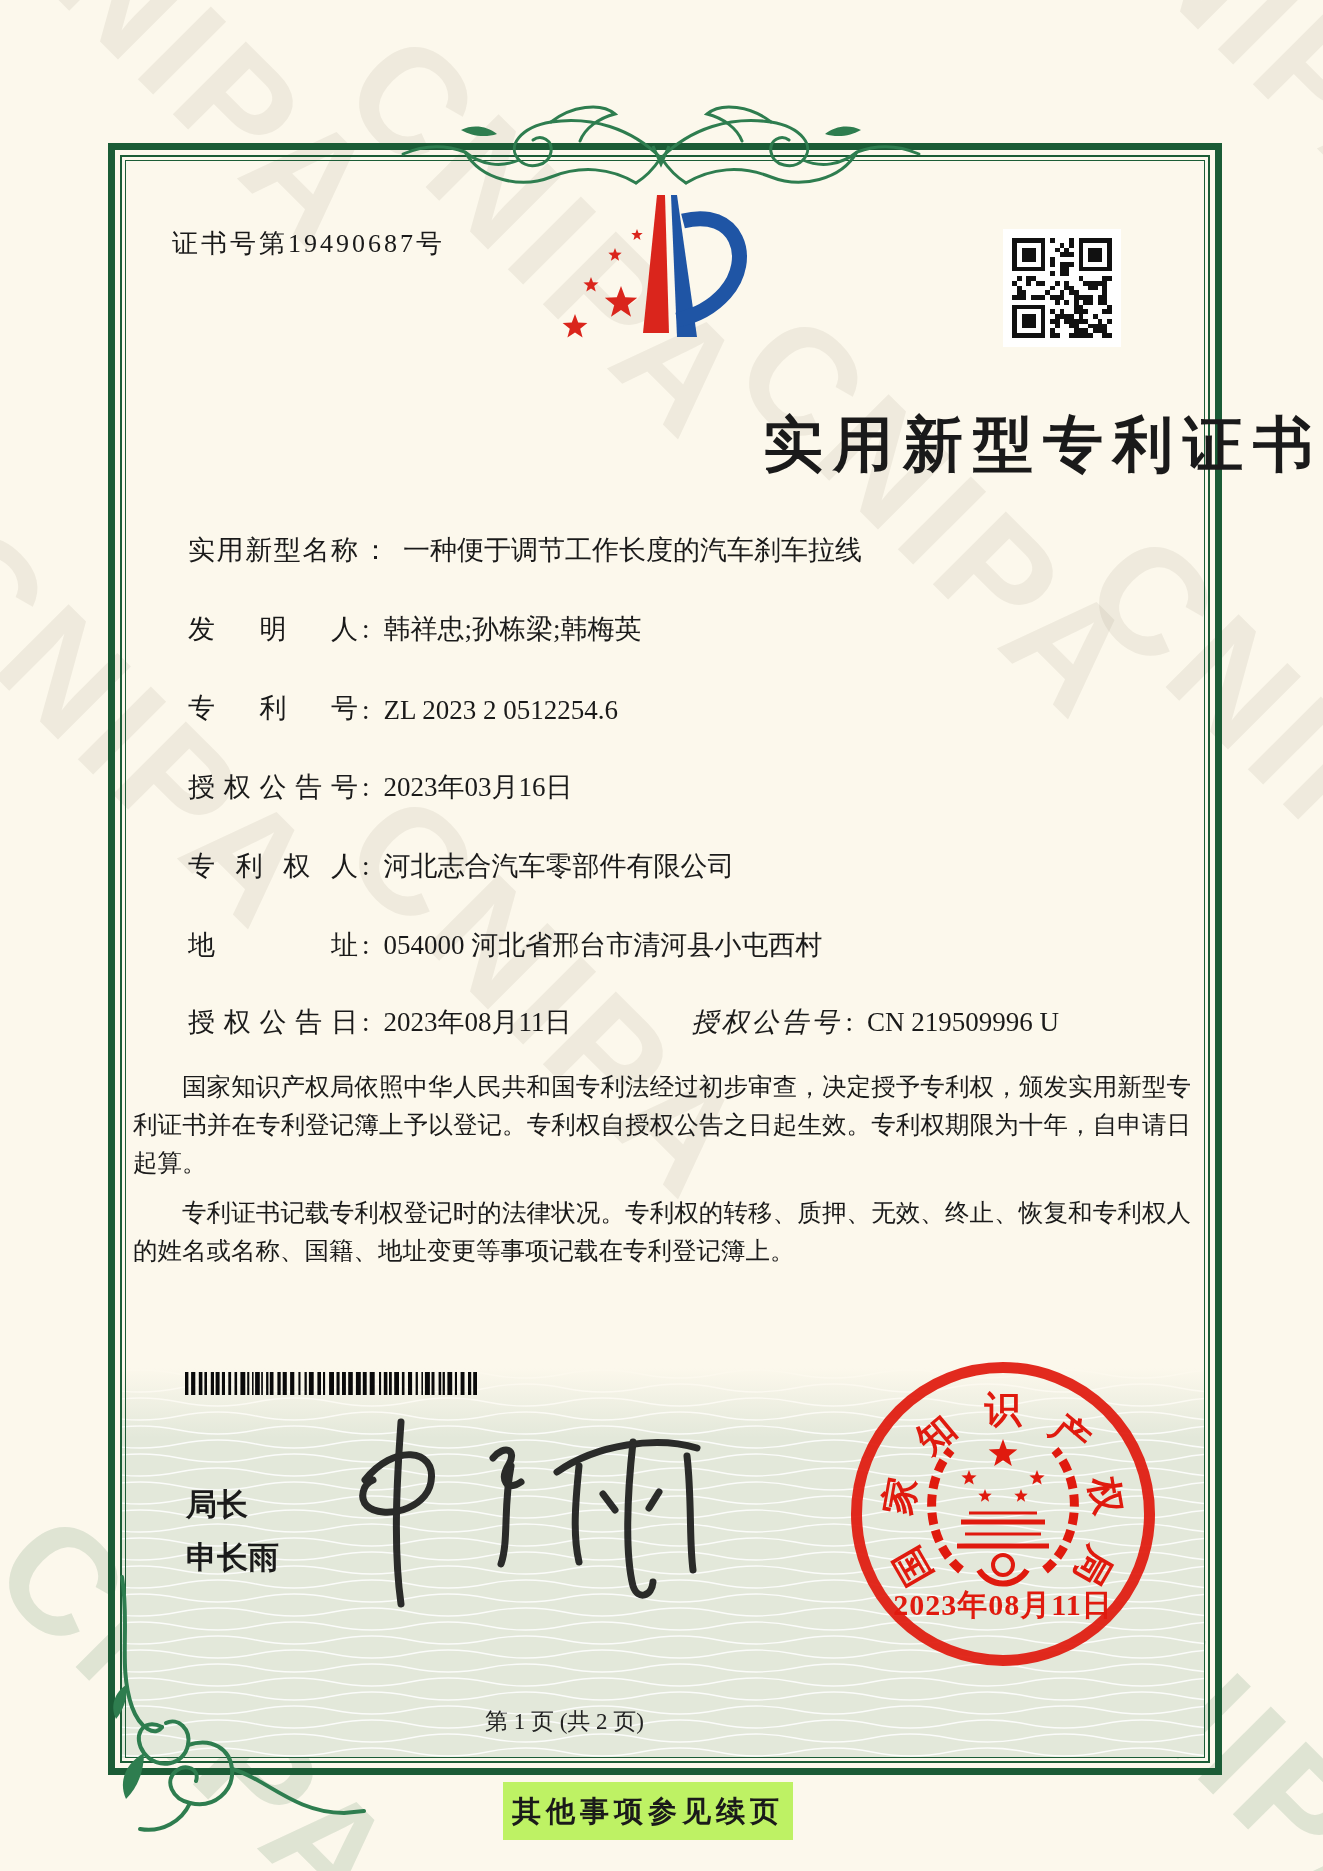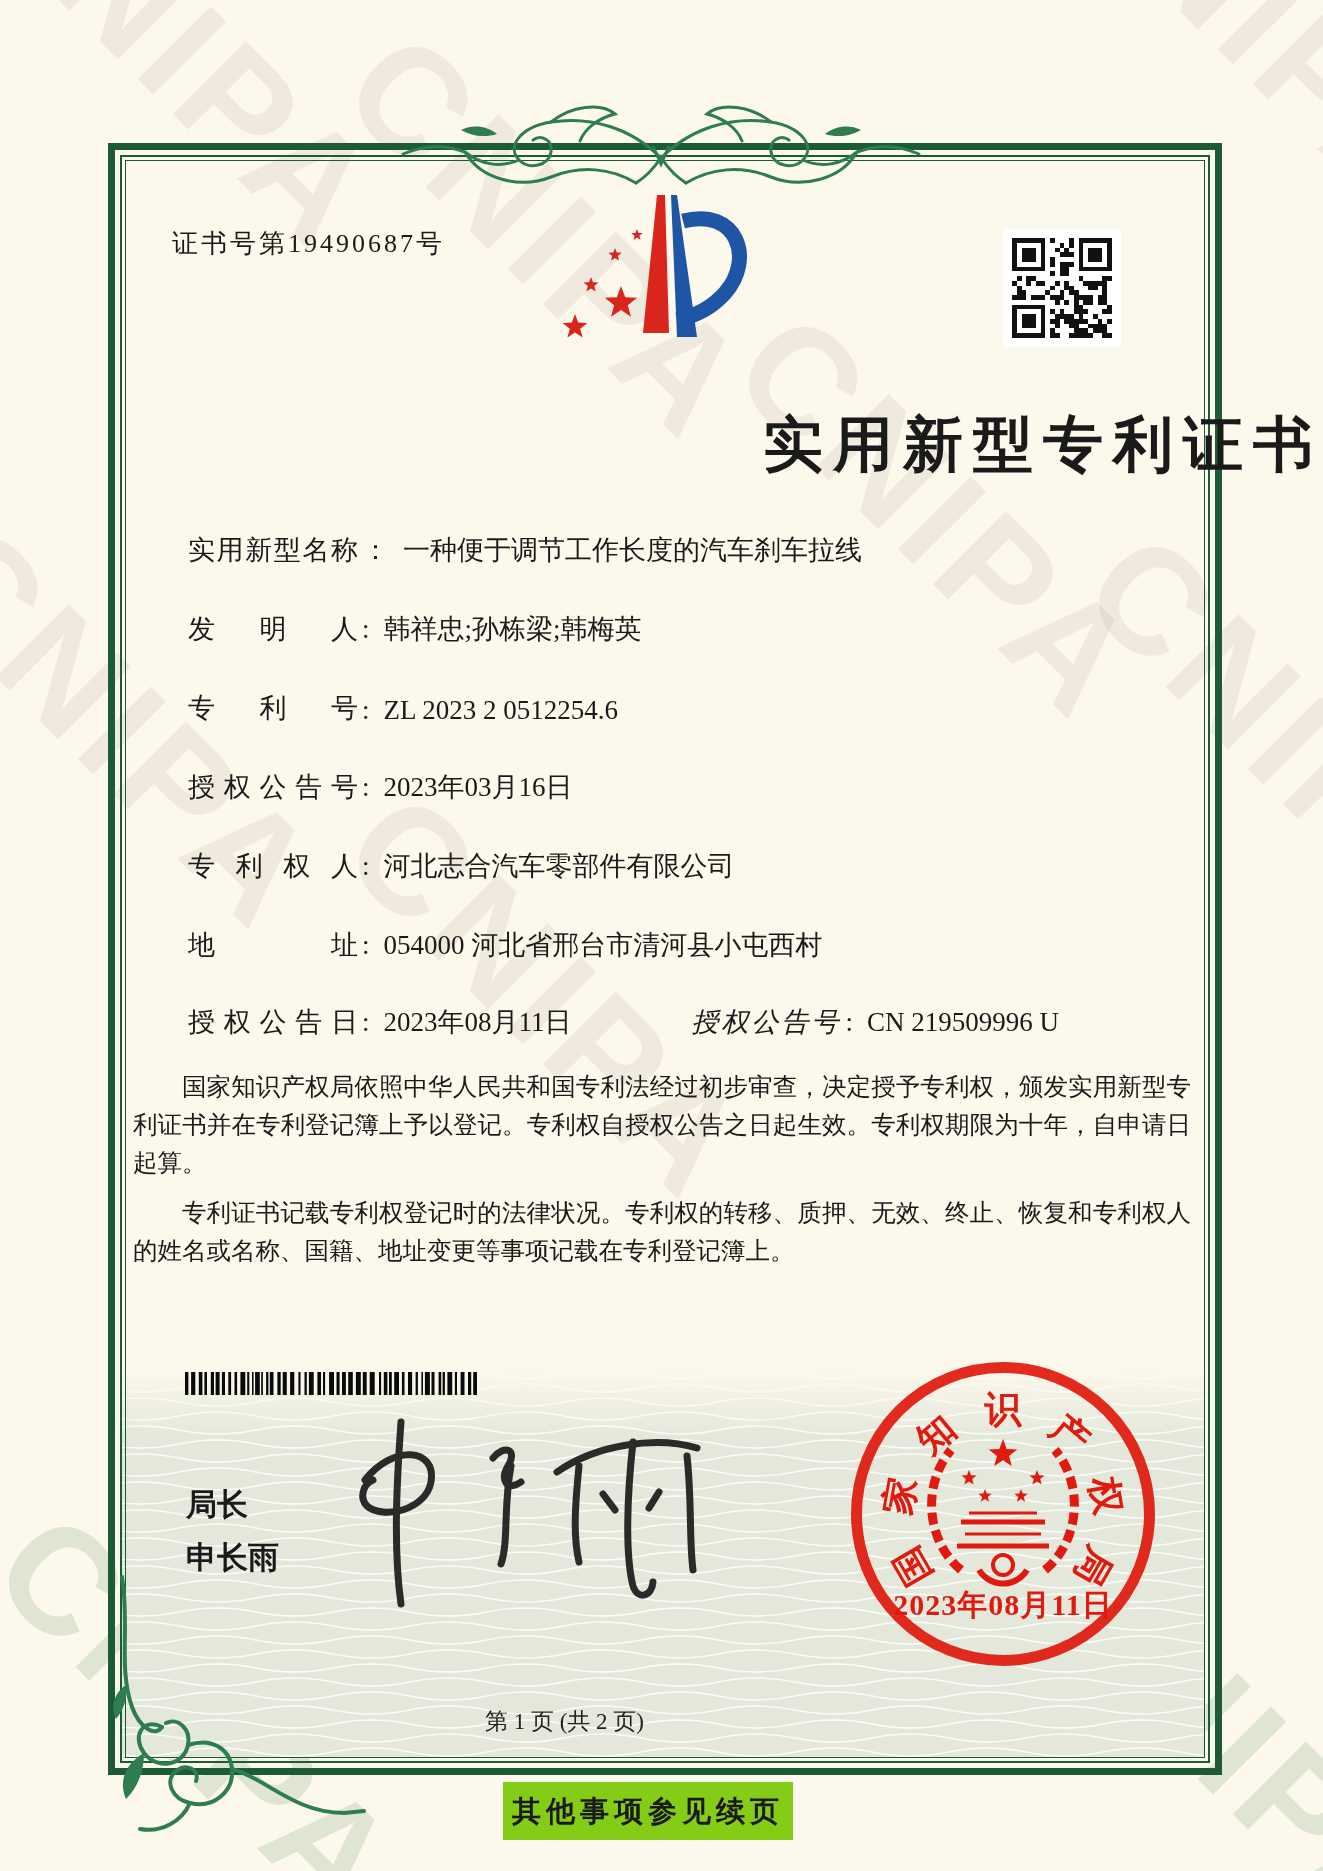--- a/index.html
+++ b/index.html
@@ -42,21 +42,21 @@
   
   .seal{left:851px;top:1362px;width:282px;height:282px;border:11px solid rgba(224,26,14,.93);
         border-radius:50%;z-index:7;}
   .seal-ring span{position:absolute;left:50%;top:50%;font:700 37px "Liberation Serif","DejaVu Serif",serif;
         color:#e01a0e;}
   .seal-emblem{position:absolute;left:50%;top:50%;transform:translate(-50%,-56%);}
   .seal-date{position:absolute;left:0;right:0;top:212px;text-align:center;
         font:700 30px "Liberation Serif","DejaVu Serif",serif;color:#e01a0e;letter-spacing:1px;}
   
   .page-footer{left:0;top:1706px;width:1129px;text-align:center;font-size:23px;z-index:6;color:#222;}
-  .cont-note{left:503px;top:1782px;width:290px;height:58px;background:#84cc16;z-index:6;
+  .cont-note{left:503px;top:1782px;width:290px;height:58px;background:#bef264;z-index:6;
         text-align:center;line-height:58px;font-size:29px;font-weight:700;letter-spacing:5px;}
 </style>
 </head>
 <body>
 
 <span class="wm" style="left:-70px;top:-40px;">CNIPA</span>
 <span class="wm" style="left:1010px;top:-70px;">CNIPA</span>
 <span class="wm" style="left:300px;top:150px;">CNIPA</span>
 <span class="wm" style="left:690px;top:430px;">CNIPA</span>
 <span class="wm" style="left:-130px;top:640px;">CNIPA</span>

